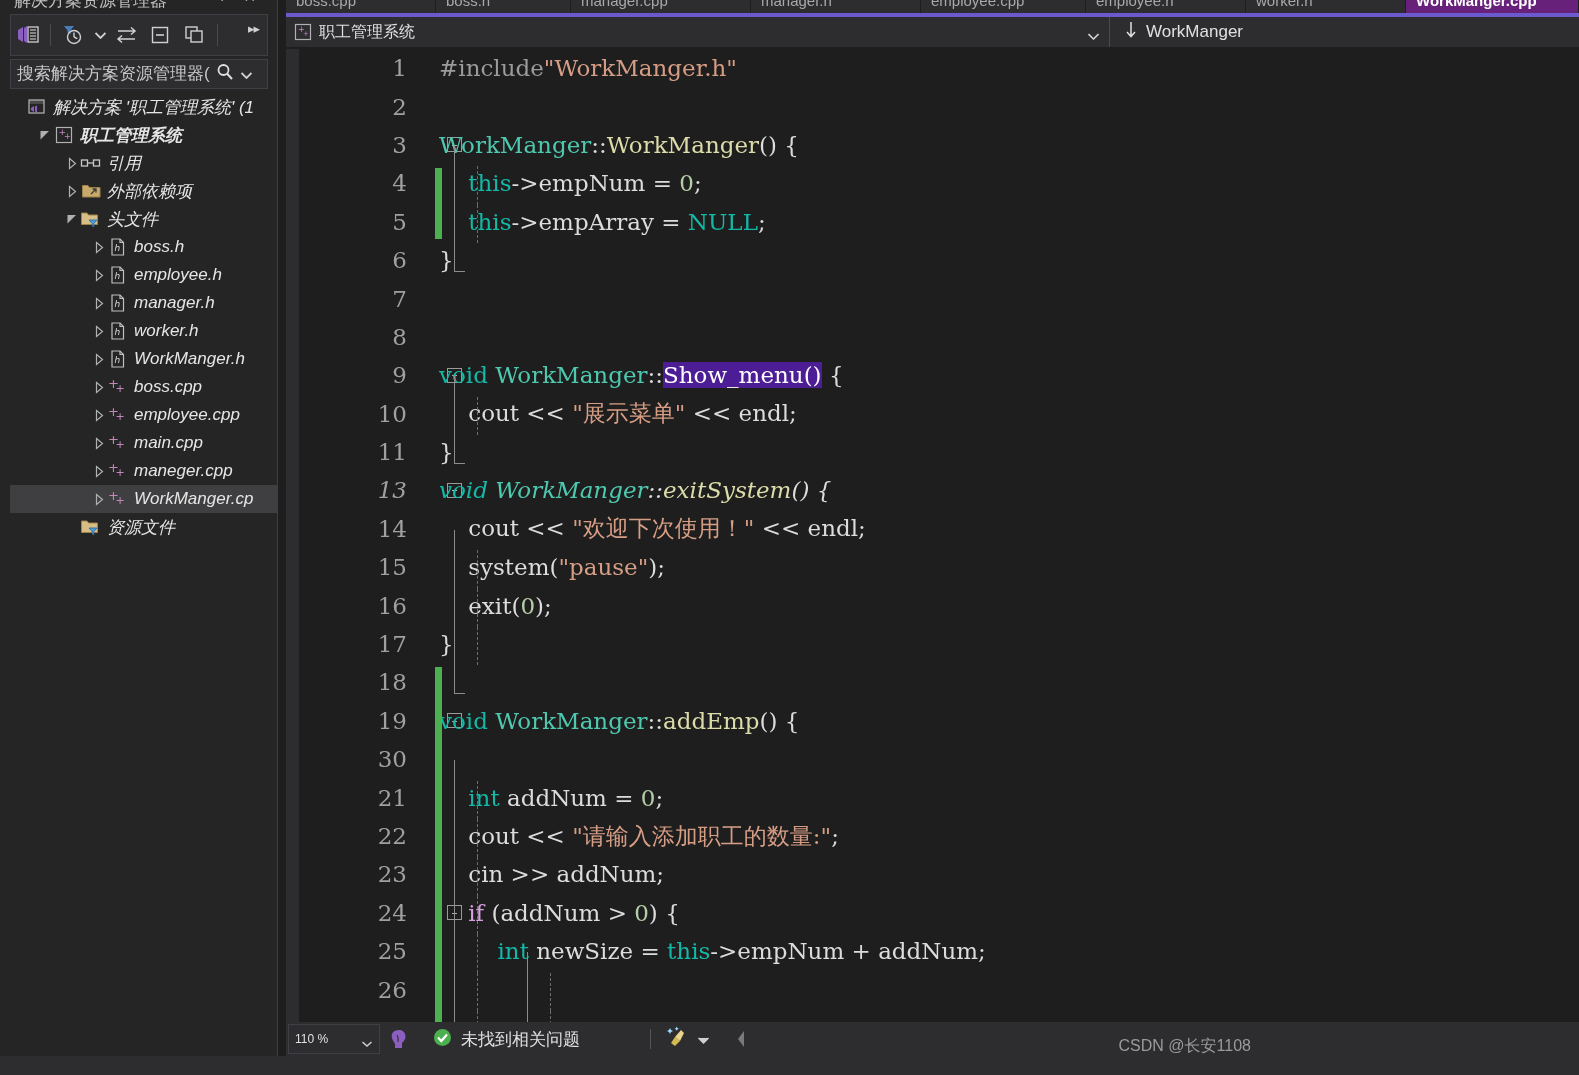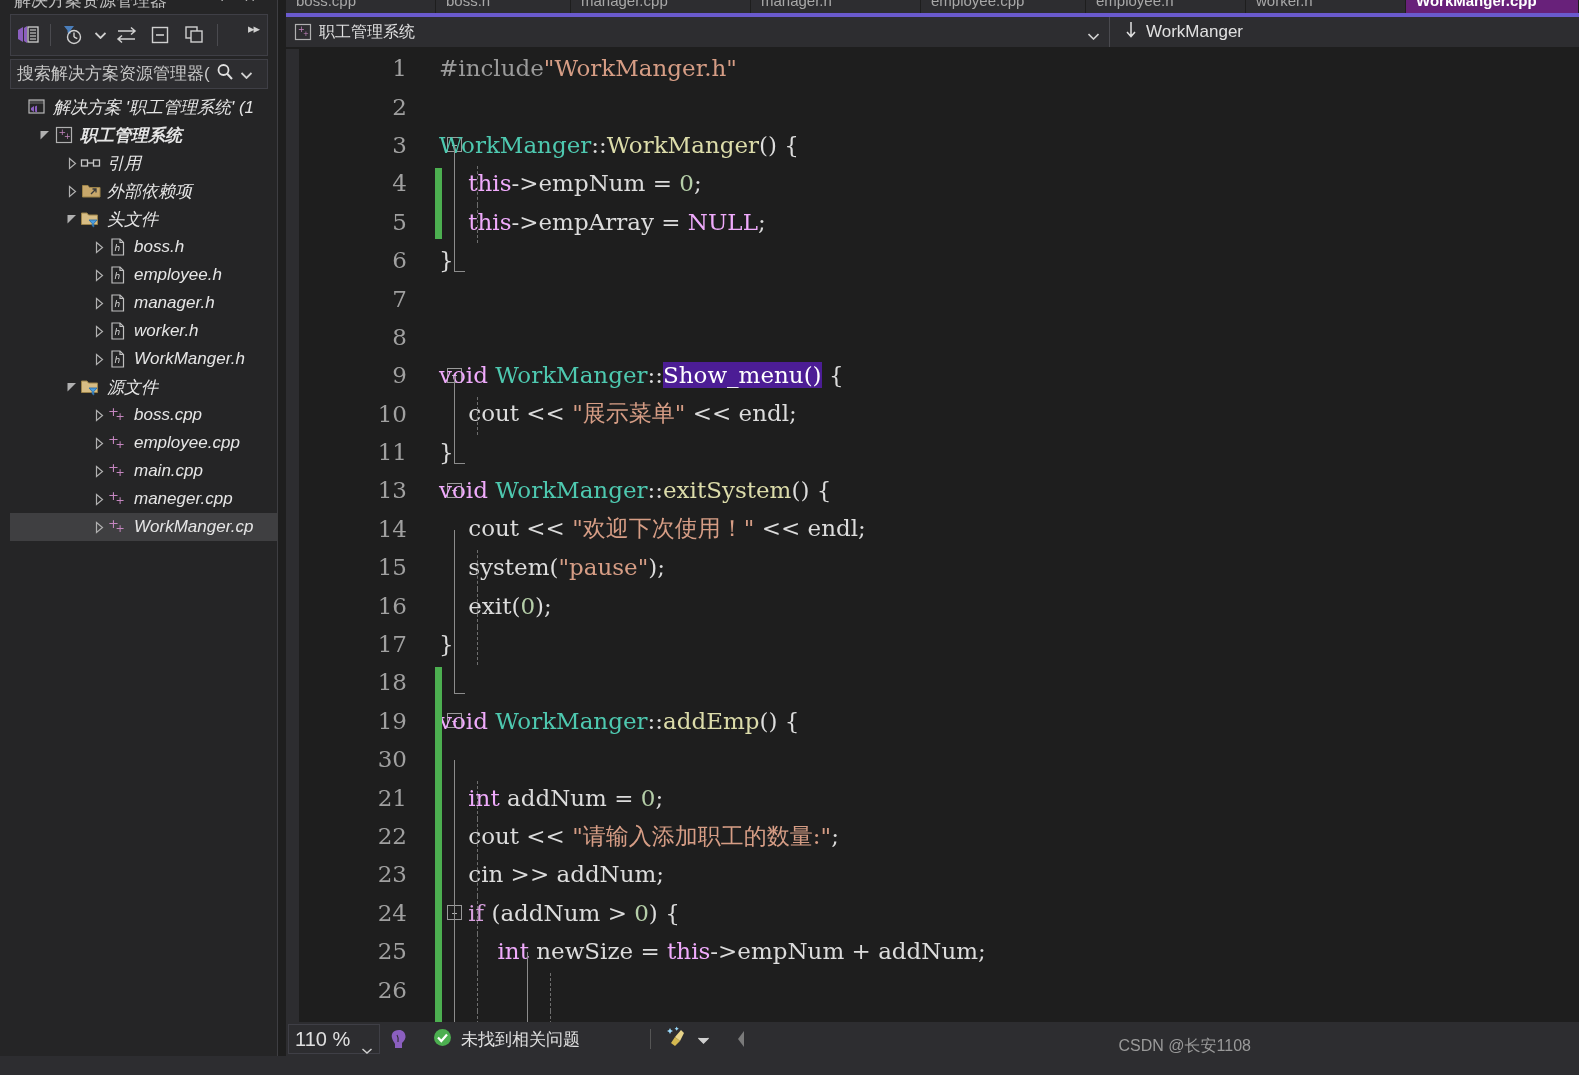--- a/index.html
+++ b/index.html
@@ -107,42 +107,42 @@
   .fold{
     position:absolute;left:148px;width:15px;height:15px;
     border:1px solid #9a9a9a;color:#c8c8c8;font-size:12px;
     display:flex;align-items:center;justify-content:center;line-height:1;
     background:#1e1e1e;box-sizing:border-box;
   }
   .guide{position:absolute;width:0;border-left:1px dashed #6e6e6e;}
   .changebar{position:absolute;width:7px;background:#4caf50;left:136px;}
 
   
-  .k-blue{color:#f0abfc;}
+  .k-blue{color:#14b8a6;}
   .k-pink{color:#d8a0df;}
   .k-type{color:#4ec9b0;}
   .k-fn{color:#dcdcaa;}
   .k-str{color:#d69d85;}
   .k-num{color:#b5cea8;}
   .k-pp{color:#9b9b9b;}
   .k-plain{color:#dcdcdc;}
   .k-op{color:#dcdcdc;}
   .sel{background:#4c1d95;color:#ffffff;}
 
   
   .statusbar{
     position:absolute;left:286px;top:1022px;width:1293px;height:34px;
     background:#2d2d30;display:flex;align-items:center;
   }
   .zoom-box{
     width:92px;height:30px;margin-left:2px;background:#2d2d30;
     border:1px solid #3f3f46;box-sizing:border-box;
     display:flex;align-items:center;position:relative;
   }
-  .zoom-box span{color:#e0e0e0;font-size:20px;margin-left:6px;}
+  .zoom-box span{color:#e0e0e0;font-size:12px;margin-left:6px;}
   .st-item{display:flex;align-items:center;height:34px;}
   .st-text{color:#e0e0e0;font-size:17px;margin-left:8px;}
   .st-sep{width:1px;height:20px;background:#555;margin:0 14px;}
 
   .bottom-strip{
     position:absolute;left:0;top:1056px;width:1579px;height:19px;background:#2d2d30;
   }
   .watermark{
     position:absolute;right:12px;top:1036px;color:#9a9a9a;font-size:16px;
     font-family:"Liberation Sans","DejaVu Sans",sans-serif;
@@ -373,108 +373,104 @@
           <span class="ico">
             <svg width="18" height="20" viewBox="0 0 18 20">
               <path d="M3 2 L11 2 L14.5 5.5 L14.5 18 L3 18 Z" fill="none" stroke="#c0c0c0" stroke-width="1.2"></path>
               <path d="M11 2 L11 5.5 L14.5 5.5" fill="none" stroke="#c0c0c0" stroke-width="1.2"></path>
               <text x="5.5" y="14" font-size="9" fill="#d6d6d6" font-family="DejaVu Sans, sans-serif">h</text>
             </svg>
           </span>
           <span class="lbl">WorkManger.h</span>
         </div>
         <div class="row">
+          <span style="display: inline-block; flex: 0 0 auto; width: 81px; height: 1px;"></span>
+          <span class="chev">
+            <svg width="11" height="13" viewBox="0 0 11 13">
+              <path d="M2.5 1.5 L8.5 6.5 L2.5 11.5 Z" fill="none" stroke="#b0b0b0" stroke-width="1.2"></path>
+            </svg>
+          </span>
+          <span class="ico">
+            <svg width="22" height="20" viewBox="0 0 22 20">
+              <text x="1" y="11" font-size="13" fill="#c586c0" font-family="DejaVu Sans, sans-serif">+</text>
+              <text x="8.5" y="15" font-size="11" fill="#c586c0" font-family="DejaVu Sans, sans-serif">+</text>
+            </svg>
+          </span>
+          <span class="lbl">boss.cpp</span>
+        </div>
+        <div class="row">
+          <span style="display: inline-block; flex: 0 0 auto; width: 81px; height: 1px;"></span>
+          <span class="chev">
+            <svg width="11" height="13" viewBox="0 0 11 13">
+              <path d="M2.5 1.5 L8.5 6.5 L2.5 11.5 Z" fill="none" stroke="#b0b0b0" stroke-width="1.2"></path>
+            </svg>
+          </span>
+          <span class="ico">
+            <svg width="22" height="20" viewBox="0 0 22 20">
+              <text x="1" y="11" font-size="13" fill="#c586c0" font-family="DejaVu Sans, sans-serif">+</text>
+              <text x="8.5" y="15" font-size="11" fill="#c586c0" font-family="DejaVu Sans, sans-serif">+</text>
+            </svg>
+          </span>
+          <span class="lbl">employee.cpp</span>
+        </div>
+        <div class="row">
+          <span style="display: inline-block; flex: 0 0 auto; width: 81px; height: 1px;"></span>
+          <span class="chev">
+            <svg width="11" height="13" viewBox="0 0 11 13">
+              <path d="M2.5 1.5 L8.5 6.5 L2.5 11.5 Z" fill="none" stroke="#b0b0b0" stroke-width="1.2"></path>
+            </svg>
+          </span>
+          <span class="ico">
+            <svg width="22" height="20" viewBox="0 0 22 20">
+              <text x="1" y="11" font-size="13" fill="#c586c0" font-family="DejaVu Sans, sans-serif">+</text>
+              <text x="8.5" y="15" font-size="11" fill="#c586c0" font-family="DejaVu Sans, sans-serif">+</text>
+            </svg>
+          </span>
+          <span class="lbl">main.cpp</span>
+        </div>
+        <div class="row">
+          <span style="display: inline-block; flex: 0 0 auto; width: 81px; height: 1px;"></span>
+          <span class="chev">
+            <svg width="11" height="13" viewBox="0 0 11 13">
+              <path d="M2.5 1.5 L8.5 6.5 L2.5 11.5 Z" fill="none" stroke="#b0b0b0" stroke-width="1.2"></path>
+            </svg>
+          </span>
+          <span class="ico">
+            <svg width="22" height="20" viewBox="0 0 22 20">
+              <text x="1" y="11" font-size="13" fill="#c586c0" font-family="DejaVu Sans, sans-serif">+</text>
+              <text x="8.5" y="15" font-size="11" fill="#c586c0" font-family="DejaVu Sans, sans-serif">+</text>
+            </svg>
+          </span>
+          <span class="lbl">maneger.cpp</span>
+        </div>
+        <div class="row selected">
+          <span style="display: inline-block; flex: 0 0 auto; width: 81px; height: 1px;"></span>
+          <span class="chev">
+            <svg width="11" height="13" viewBox="0 0 11 13">
+              <path d="M2.5 1.5 L8.5 6.5 L2.5 11.5 Z" fill="none" stroke="#b0b0b0" stroke-width="1.2"></path>
+            </svg>
+          </span>
+          <span class="ico">
+            <svg width="22" height="20" viewBox="0 0 22 20">
+              <text x="1" y="11" font-size="13" fill="#c586c0" font-family="DejaVu Sans, sans-serif">+</text>
+              <text x="8.5" y="15" font-size="11" fill="#c586c0" font-family="DejaVu Sans, sans-serif">+</text>
+            </svg>
+          </span>
+          <span class="lbl">WorkManger.cp</span>
+        </div>
+        <div class="row">
           <span style="display: inline-block; flex: 0 0 auto; width: 54px; height: 1px;"></span>
-          <span class="chev">
-            <svg width="13" height="12" viewBox="0 0 13 12">
-              <path d="M1.5 2 L10 2 L1.5 10.5 Z" fill="#b0b0b0"></path>
-            </svg>
-          </span>
+          <span class="chev"></span>
           <span class="ico">
             <svg width="22" height="19" viewBox="0 0 22 19">
               <path d="M1.5 3 L7 3 L8.5 5 L17.5 5 L17.5 14.5 L1.5 14.5 Z" fill="#d8bd84" stroke="#9c8349" stroke-width="1"></path>
               <path d="M9 10 L17 10 L13.8 13.5 L13.8 17 L12.2 15.8 L12.2 13.5 Z" fill="#4a9ee0" stroke="#2b6ea8" stroke-width=".9"></path>
             </svg>
           </span>
-          <span class="lbl">源文件</span>
-        </div>
-        <div class="row">
-          <span style="display: inline-block; flex: 0 0 auto; width: 81px; height: 1px;"></span>
-          <span class="chev">
-            <svg width="11" height="13" viewBox="0 0 11 13">
-              <path d="M2.5 1.5 L8.5 6.5 L2.5 11.5 Z" fill="none" stroke="#b0b0b0" stroke-width="1.2"></path>
-            </svg>
-          </span>
-          <span class="ico">
-            <svg width="22" height="20" viewBox="0 0 22 20">
-              <text x="1" y="11" font-size="13" fill="#c586c0" font-family="DejaVu Sans, sans-serif">+</text>
-              <text x="8.5" y="15" font-size="11" fill="#c586c0" font-family="DejaVu Sans, sans-serif">+</text>
-            </svg>
-          </span>
-          <span class="lbl">boss.cpp</span>
-        </div>
-        <div class="row">
-          <span style="display: inline-block; flex: 0 0 auto; width: 81px; height: 1px;"></span>
-          <span class="chev">
-            <svg width="11" height="13" viewBox="0 0 11 13">
-              <path d="M2.5 1.5 L8.5 6.5 L2.5 11.5 Z" fill="none" stroke="#b0b0b0" stroke-width="1.2"></path>
-            </svg>
-          </span>
-          <span class="ico">
-            <svg width="22" height="20" viewBox="0 0 22 20">
-              <text x="1" y="11" font-size="13" fill="#c586c0" font-family="DejaVu Sans, sans-serif">+</text>
-              <text x="8.5" y="15" font-size="11" fill="#c586c0" font-family="DejaVu Sans, sans-serif">+</text>
-            </svg>
-          </span>
-          <span class="lbl">employee.cpp</span>
-        </div>
-        <div class="row">
-          <span style="display: inline-block; flex: 0 0 auto; width: 81px; height: 1px;"></span>
-          <span class="chev">
-            <svg width="11" height="13" viewBox="0 0 11 13">
-              <path d="M2.5 1.5 L8.5 6.5 L2.5 11.5 Z" fill="none" stroke="#b0b0b0" stroke-width="1.2"></path>
-            </svg>
-          </span>
-          <span class="ico">
-            <svg width="22" height="20" viewBox="0 0 22 20">
-              <text x="1" y="11" font-size="13" fill="#c586c0" font-family="DejaVu Sans, sans-serif">+</text>
-              <text x="8.5" y="15" font-size="11" fill="#c586c0" font-family="DejaVu Sans, sans-serif">+</text>
-            </svg>
-          </span>
-          <span class="lbl">main.cpp</span>
-        </div>
-        <div class="row">
-          <span style="display: inline-block; flex: 0 0 auto; width: 81px; height: 1px;"></span>
-          <span class="chev">
-            <svg width="11" height="13" viewBox="0 0 11 13">
-              <path d="M2.5 1.5 L8.5 6.5 L2.5 11.5 Z" fill="none" stroke="#b0b0b0" stroke-width="1.2"></path>
-            </svg>
-          </span>
-          <span class="ico">
-            <svg width="22" height="20" viewBox="0 0 22 20">
-              <text x="1" y="11" font-size="13" fill="#c586c0" font-family="DejaVu Sans, sans-serif">+</text>
-              <text x="8.5" y="15" font-size="11" fill="#c586c0" font-family="DejaVu Sans, sans-serif">+</text>
-            </svg>
-          </span>
-          <span class="lbl">maneger.cpp</span>
-        </div>
-        <div class="row selected">
-          <span style="display: inline-block; flex: 0 0 auto; width: 81px; height: 1px;"></span>
-          <span class="chev">
-            <svg width="11" height="13" viewBox="0 0 11 13">
-              <path d="M2.5 1.5 L8.5 6.5 L2.5 11.5 Z" fill="none" stroke="#b0b0b0" stroke-width="1.2"></path>
-            </svg>
-          </span>
-          <span class="ico">
-            <svg width="22" height="20" viewBox="0 0 22 20">
-              <text x="1" y="11" font-size="13" fill="#c586c0" font-family="DejaVu Sans, sans-serif">+</text>
-              <text x="8.5" y="15" font-size="11" fill="#c586c0" font-family="DejaVu Sans, sans-serif">+</text>
-            </svg>
-          </span>
-          <span class="lbl">WorkManger.cp</span>
+          <span class="lbl">资源文件</span>
         </div>
       </div>
     <div class="leftcol-bottom"></div>
   </div>
 
   <div class="tabstrip" id="tabstrip">
       <div class="tab" style="left: 0px; width: 150px;">
         <span>boss.cpp</span>
       </div>
       <div class="tab" style="left: 150px; width: 135px;">
@@ -569,21 +565,21 @@
           <span class="ctext"><span class="k-blue">void</span><span class="k-plain"> </span><span class="k-type">WorkManger</span><span class="k-op">::</span><span class="sel">Show_menu()</span><span class="k-op"> {</span></span>
         </div>
         <div class="cline" style="height: 38.4px;">
           <span class="lnum">10</span>
           <span class="ctext"><span class="k-plain">    cout &lt;&lt; </span><span class="k-str">"展示菜单"</span><span class="k-plain"> &lt;&lt; endl;</span></span>
         </div>
         <div class="cline" style="height: 38.4px;">
           <span class="lnum">11</span>
           <span class="ctext"><span class="k-plain">}</span></span>
         </div>
-        <div class="cline" style="height: 38.4px;">
+        <div class="cline" style="height: 38.4px; font-style: italic;">
           <span class="lnum">13</span>
           <span class="fold" style="top: 11.7px;">–</span>
           <span class="ctext"><span class="k-blue">void</span><span class="k-plain"> </span><span class="k-type">WorkManger</span><span class="k-op">::</span><span class="k-fn">exitSystem</span><span class="k-op">() {</span></span>
         </div>
         <div class="cline" style="height: 38.4px;">
           <span class="lnum">14</span>
           <span class="ctext"><span class="k-plain">    cout &lt;&lt; </span><span class="k-str">"欢迎下次使用！"</span><span class="k-plain"> &lt;&lt; endl;</span></span>
         </div>
         <div class="cline" style="height: 38.4px;">
           <span class="lnum">15</span>

